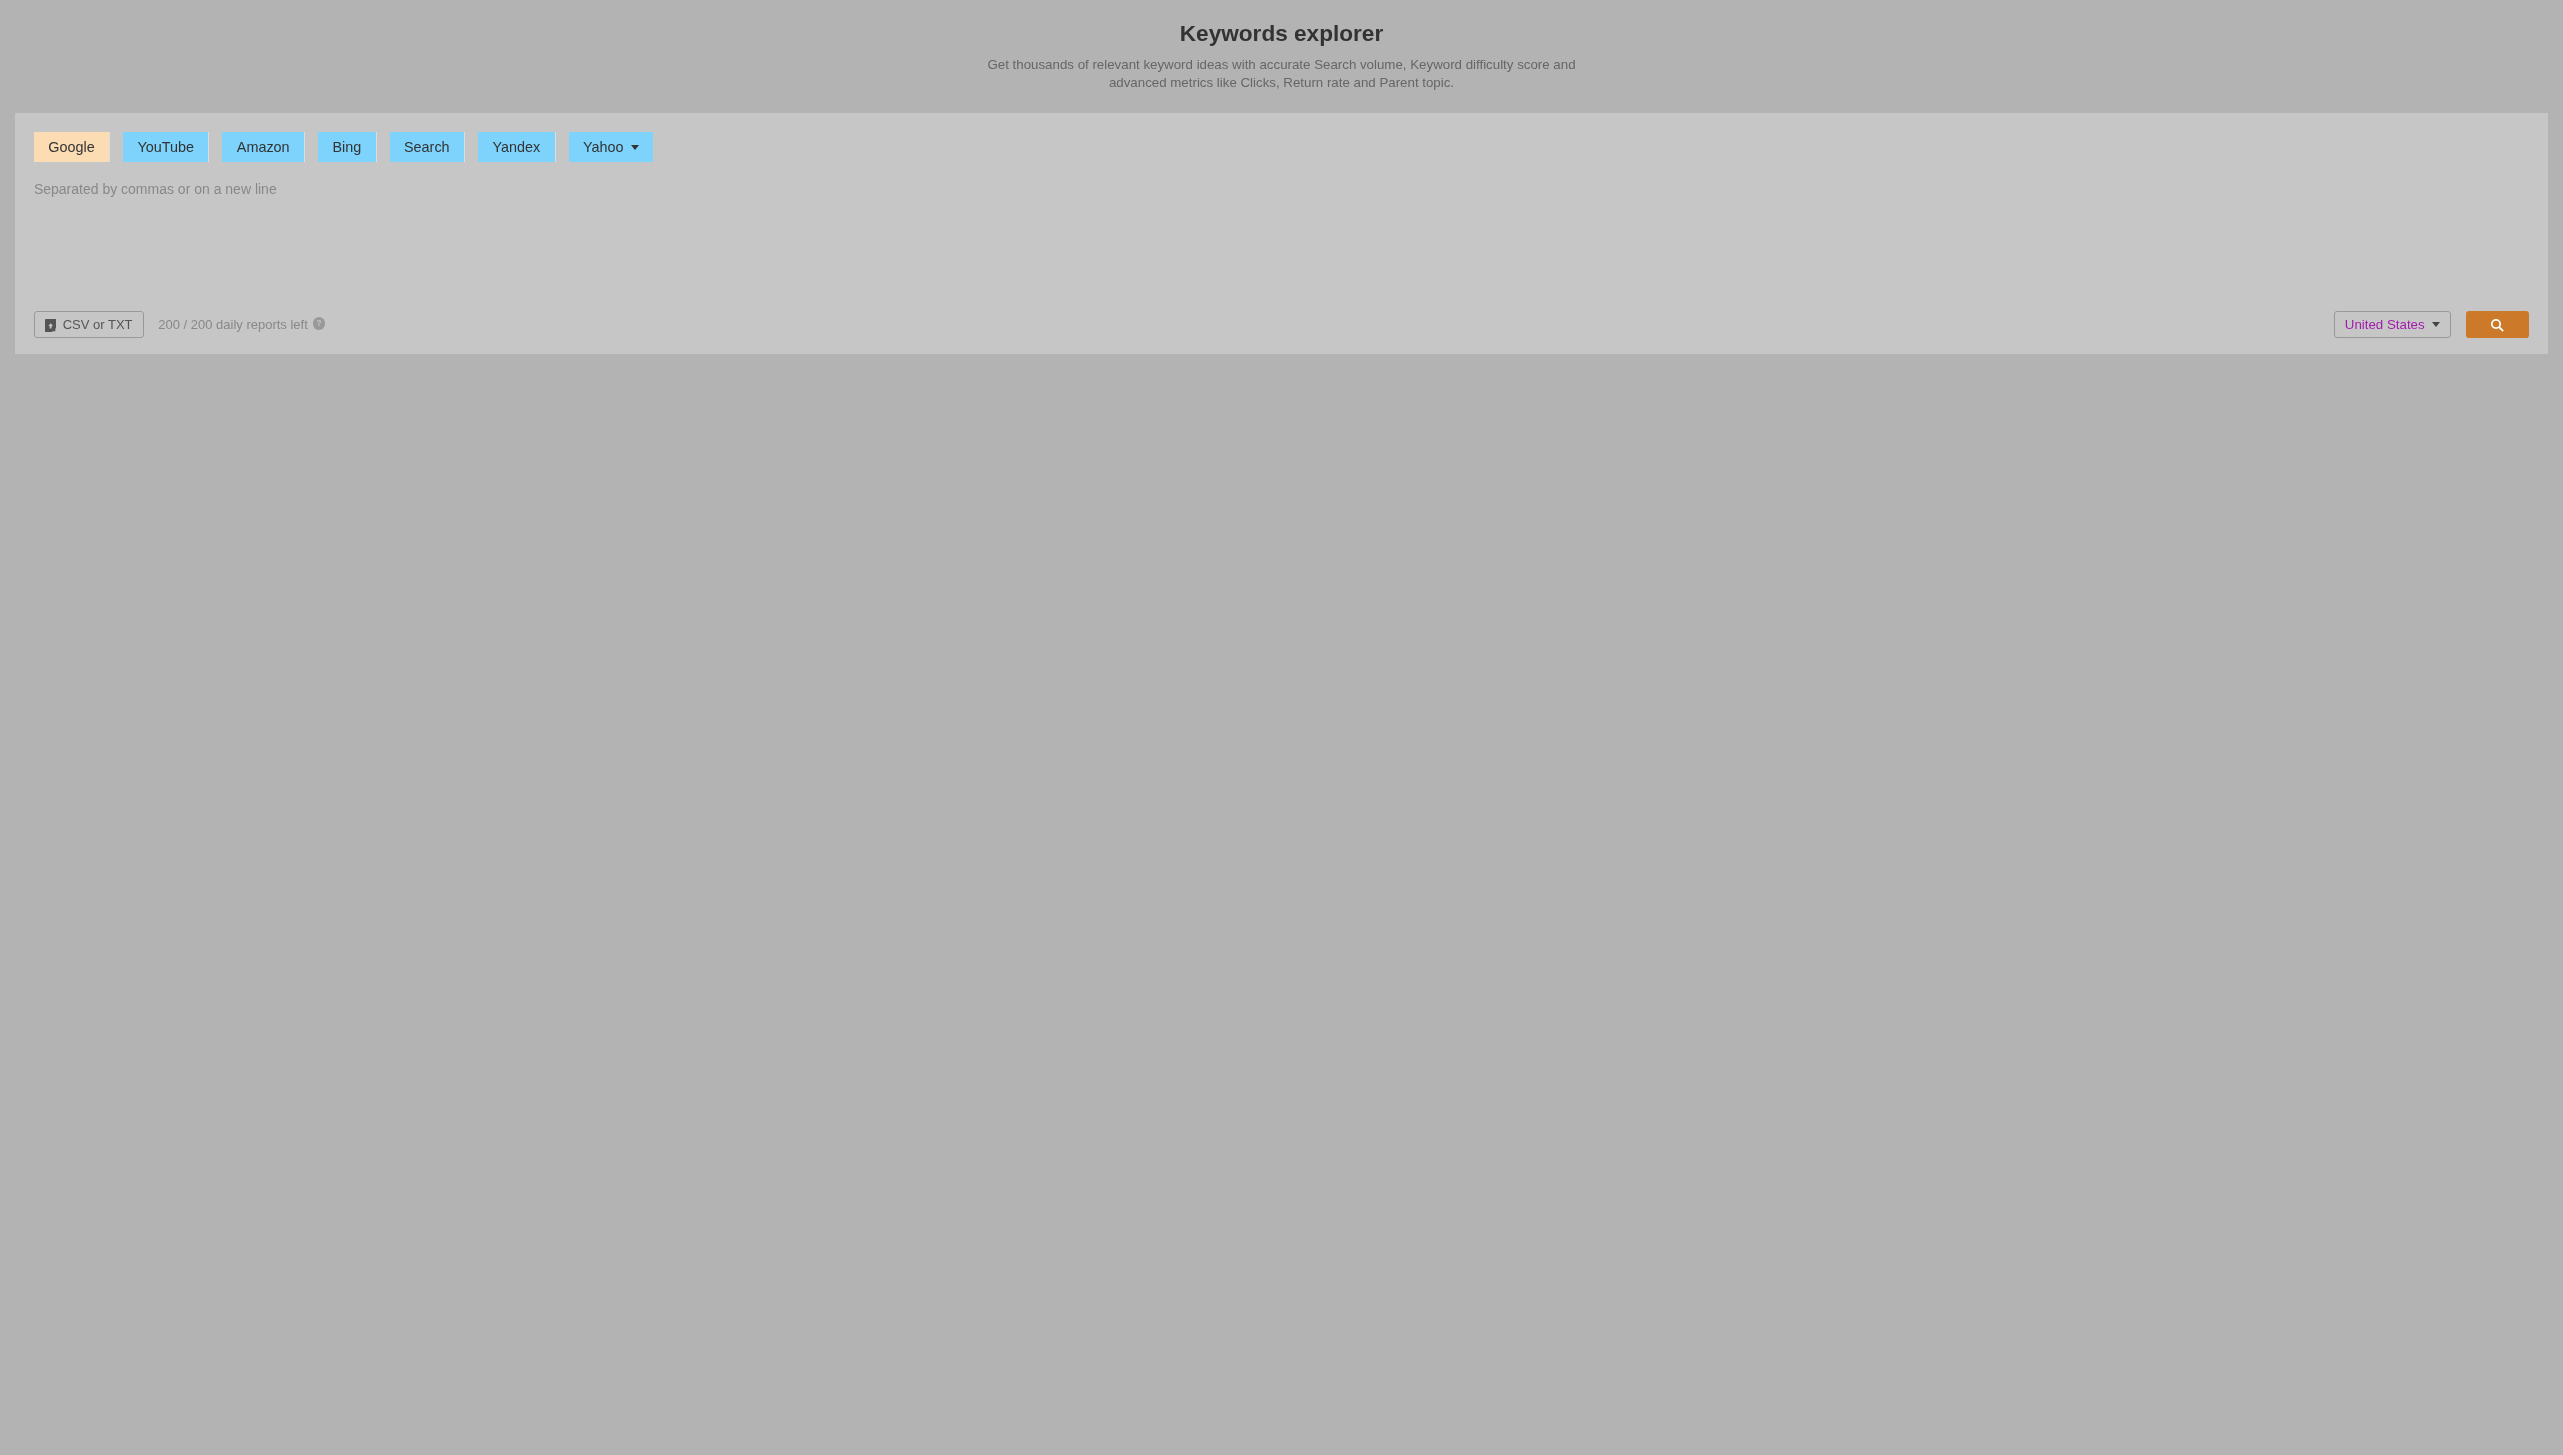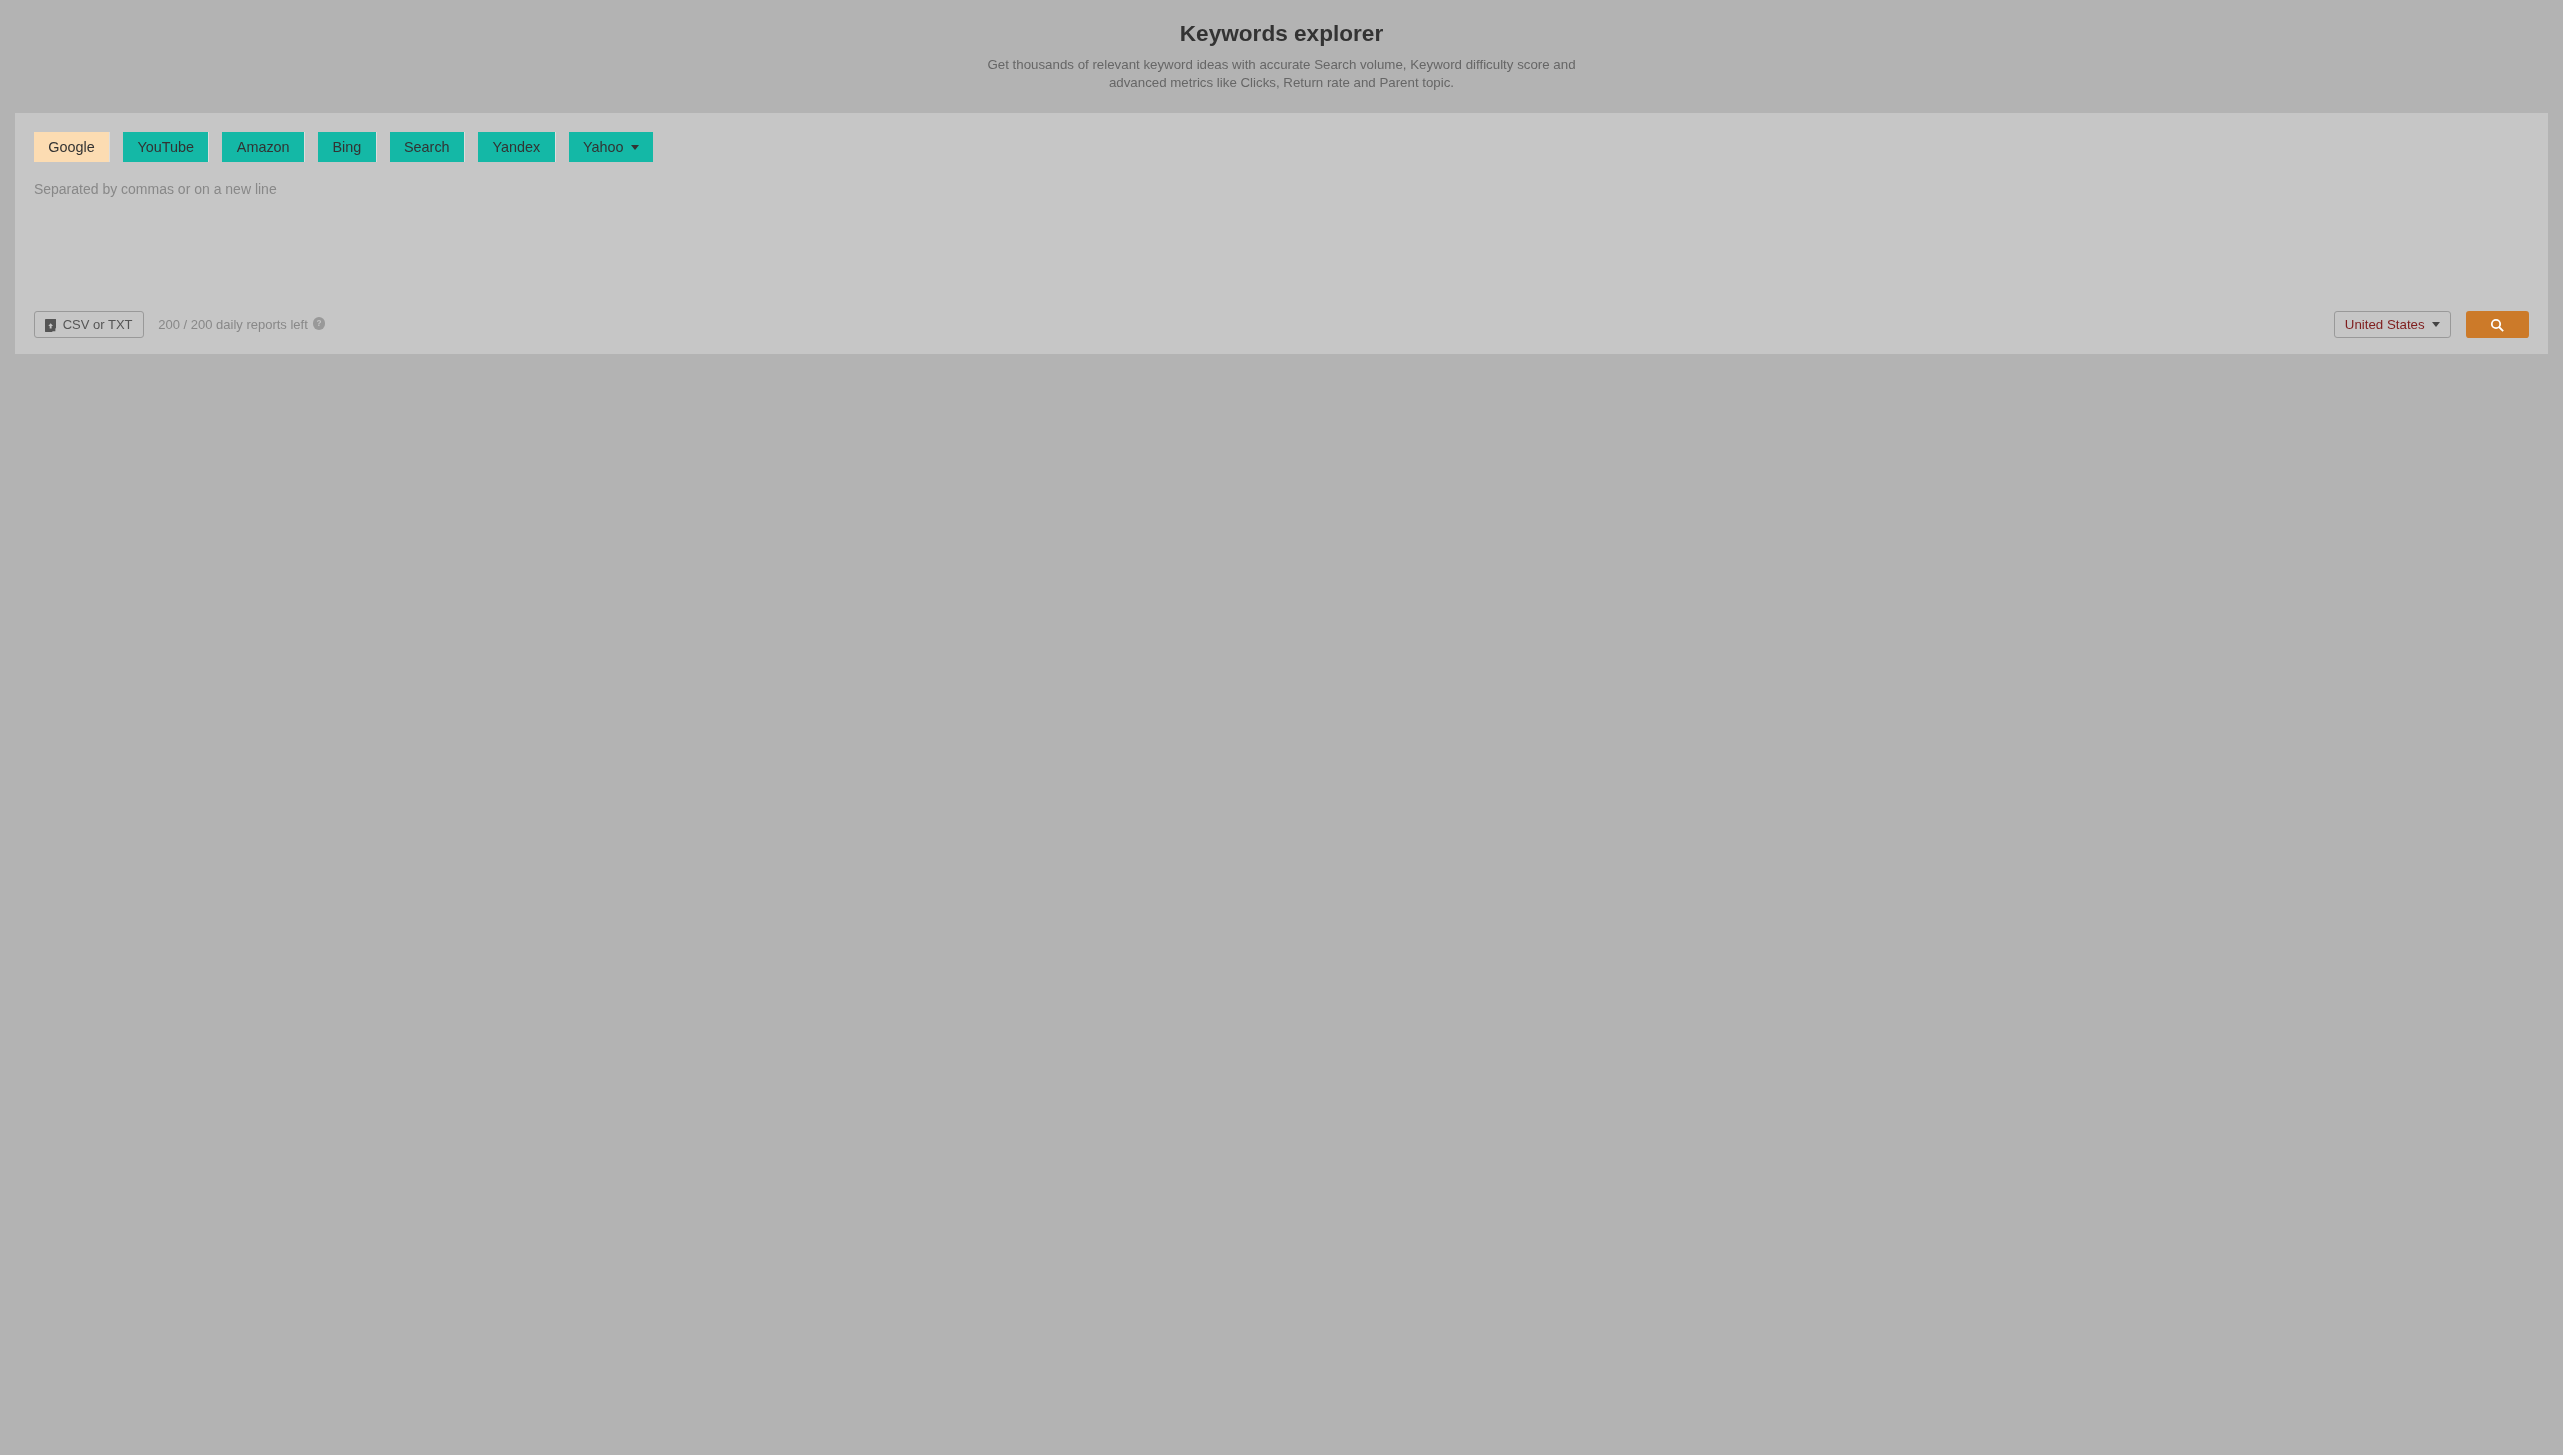--- a/index.html
+++ b/index.html
@@ -34,21 +34,21 @@
       background: #c6c6c6;
       padding: 18.5px 18.5px 15.4px 18.5px;
       position: relative;
     }
     .tabs {
       display: flex;
       gap: 13px;
       margin-bottom: 18.5px;
     }
     .tab {
-      background: #14b8a6;
+      background: #7dd3fc;
       border: none;
       padding: 7.2px 14.4px;
       font-size: 14.4px;
       color: #333;
       cursor: pointer;
       border-right: 0.5px solid #ddd;
       display: flex;
       align-items: center;
       gap: 7.2px;
     }
@@ -129,21 +129,21 @@
     }
     .spacer {
       flex: 1;
     }
     .country-select {
       background: #c6c6c6;
       border: 0.5px solid #999;
       border-radius: 3.1px;
       padding: 5.1px 10.3px;
       font-size: 13.3px;
-      color: #7f1d1d;
+      color: #a21caf;
       cursor: pointer;
       display: flex;
       align-items: center;
       gap: 7.2px;
     }
     .country-caret {
       display: inline-block;
       width: 0;
       height: 0;
       border-left: 4.1px solid transparent;

